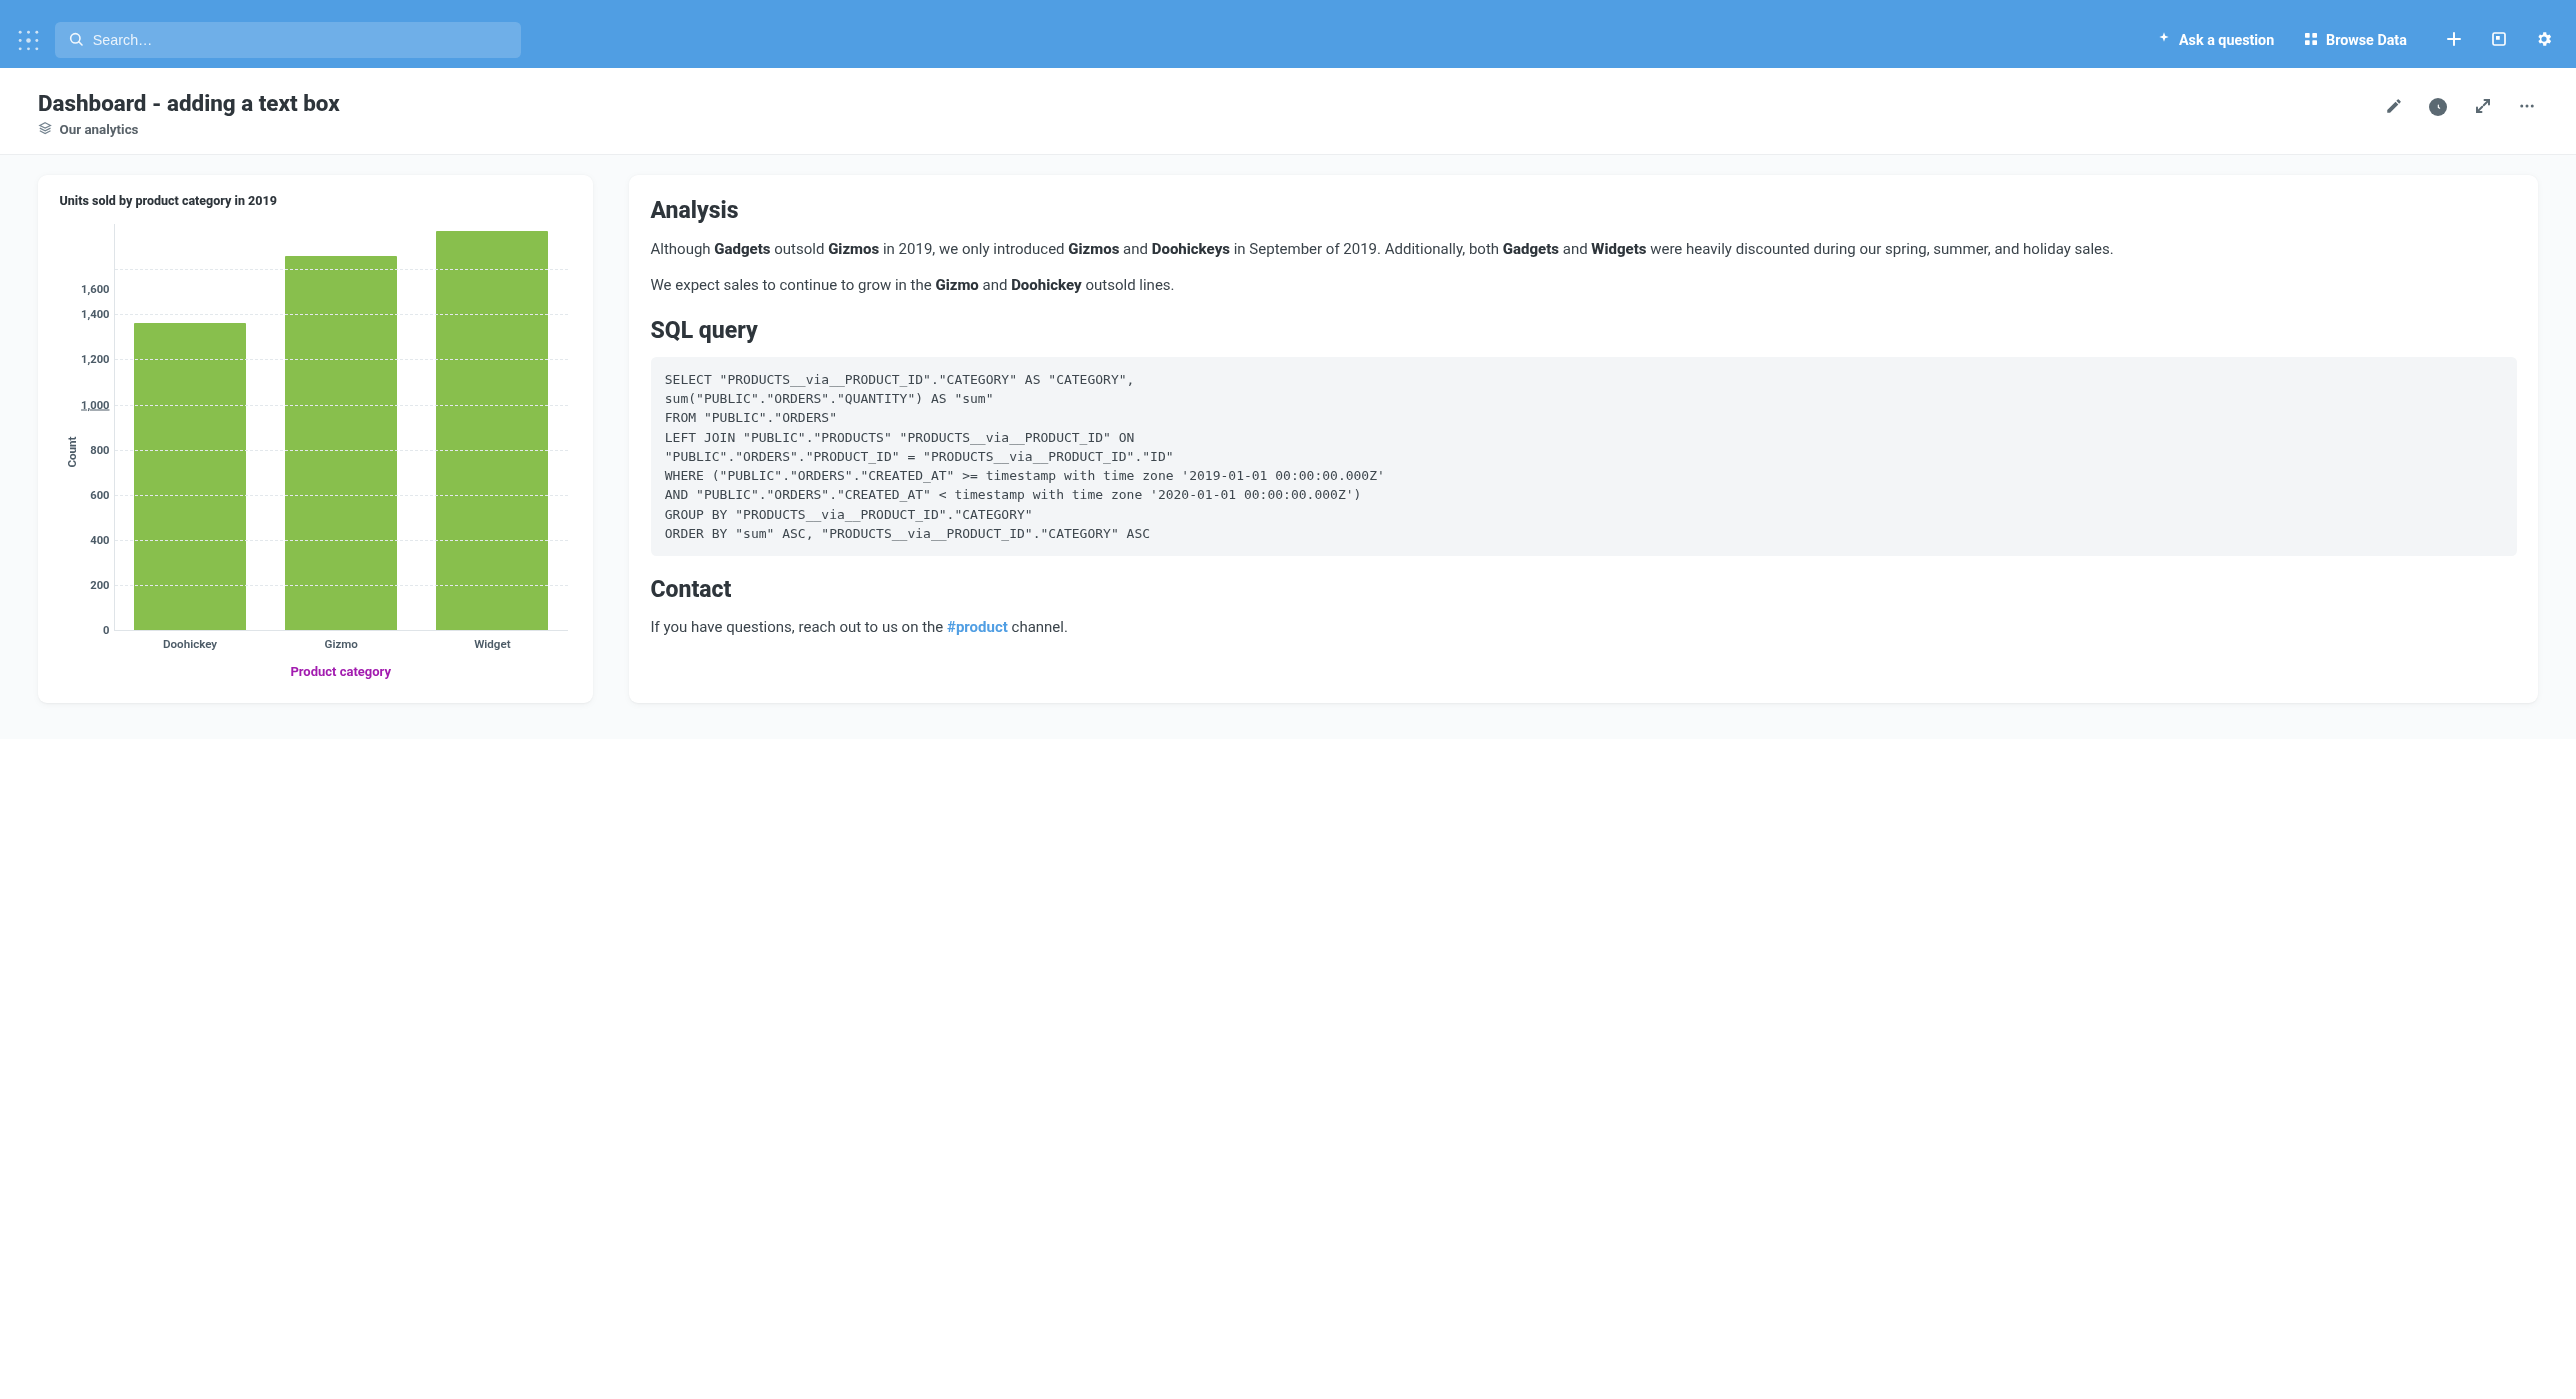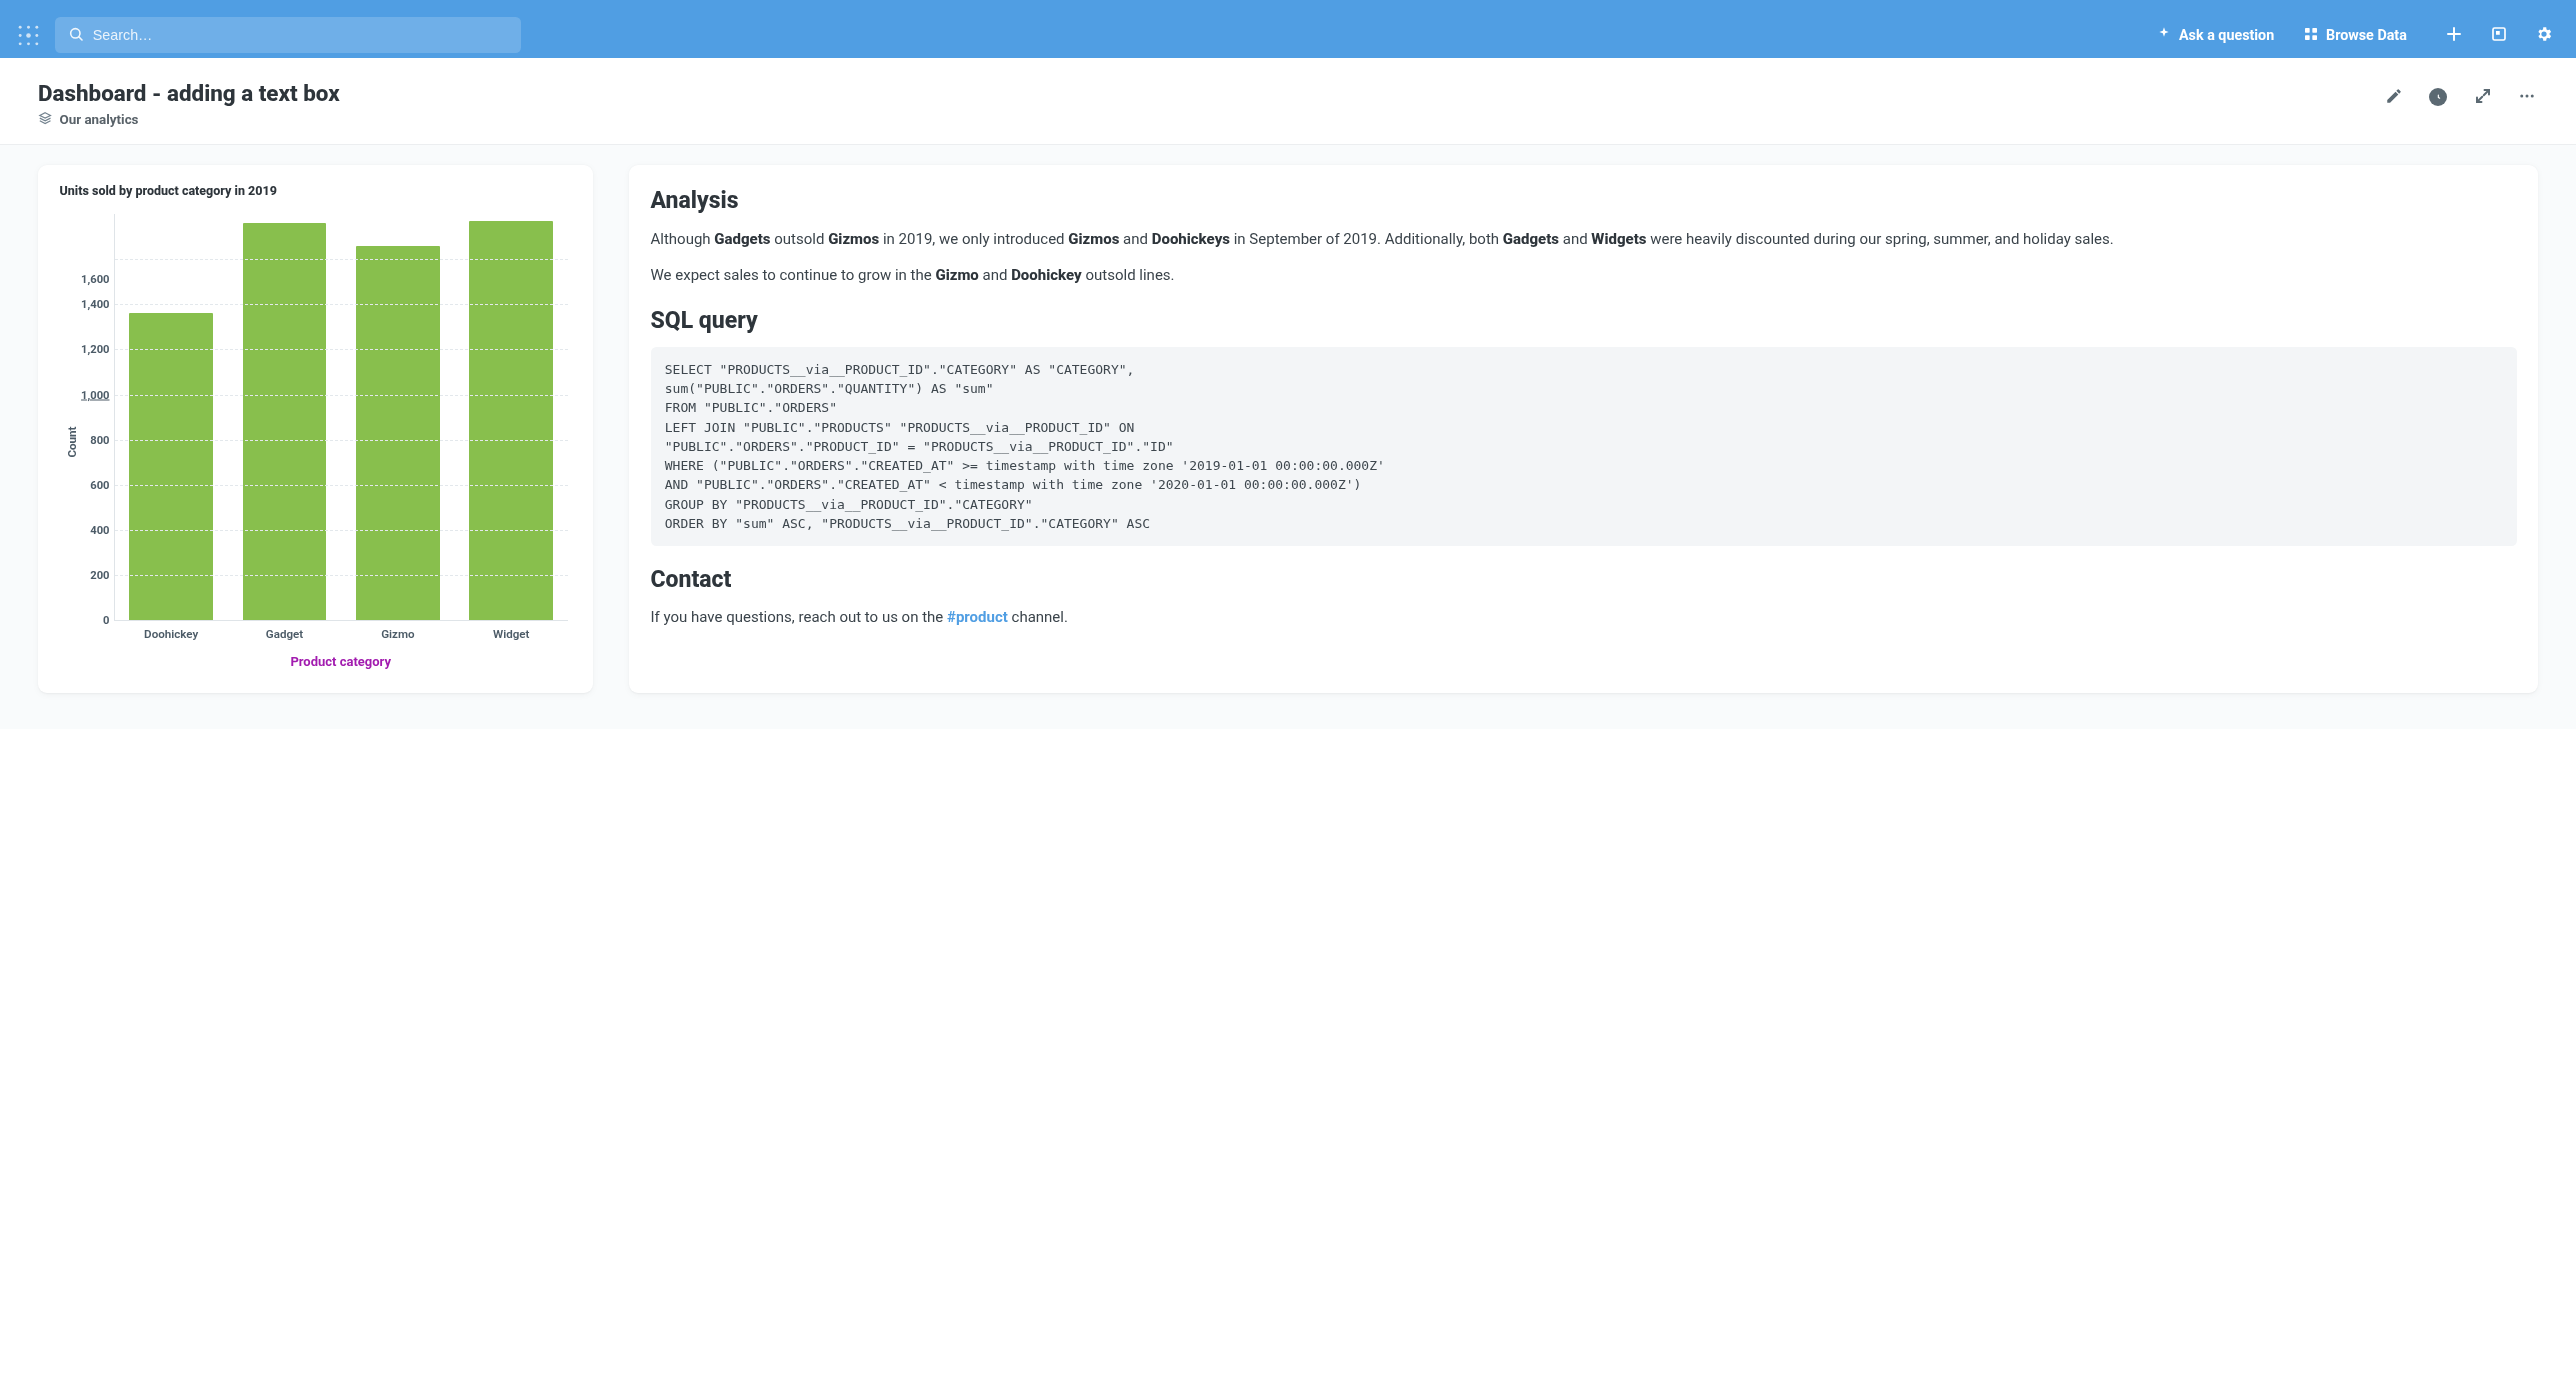--- a/index.html
+++ b/index.html
@@ -6,21 +6,21 @@
   html, body { height: 100%; }
   body {
     font-family: -apple-system, BlinkMacSystemFont, "Segoe UI", Roboto, "Helvetica Neue", Arial, sans-serif;
     background: #ffffff;
     color: #2e353b;
     font-size: 12.5px;
   }
   
   .topbar {
     background: #509ee3;
-    height: 58px;
+    height: 68px;
     display: flex;
     align-items: center;
     padding: 12px 18px 0 16px;
     gap: 14.3px;
   }
   .logo {
     width: 25px; height: 25px;
     display:flex;align-items:center;justify-content:center;
     color:#cfe3f5;
   }
@@ -239,24 +239,20 @@
 
   <div class="card card-chart">
     <div class="chart-title">Units sold by product category in 2019</div>
     <div class="chart-area">
       <div class="y-title">Count</div>
       <div class="plot" id="plot">
         <div class="bars" id="bars">
             <div class="bar-slot">
               <div class="bar" style="height: 75.5556%;"></div>
               <div class="x-tick">Doohickey</div>
-            </div>
-            <div class="bar-slot">
-              <div class="bar" style="height: 97.7778%;"></div>
-              <div class="x-tick">Gadget</div>
             </div>
             <div class="bar-slot">
               <div class="bar" style="height: 92.2222%;"></div>
               <div class="x-tick">Gizmo</div>
             </div>
             <div class="bar-slot">
               <div class="bar" style="height: 98.3333%;"></div>
               <div class="x-tick">Widget</div>
             </div>
           </div>

